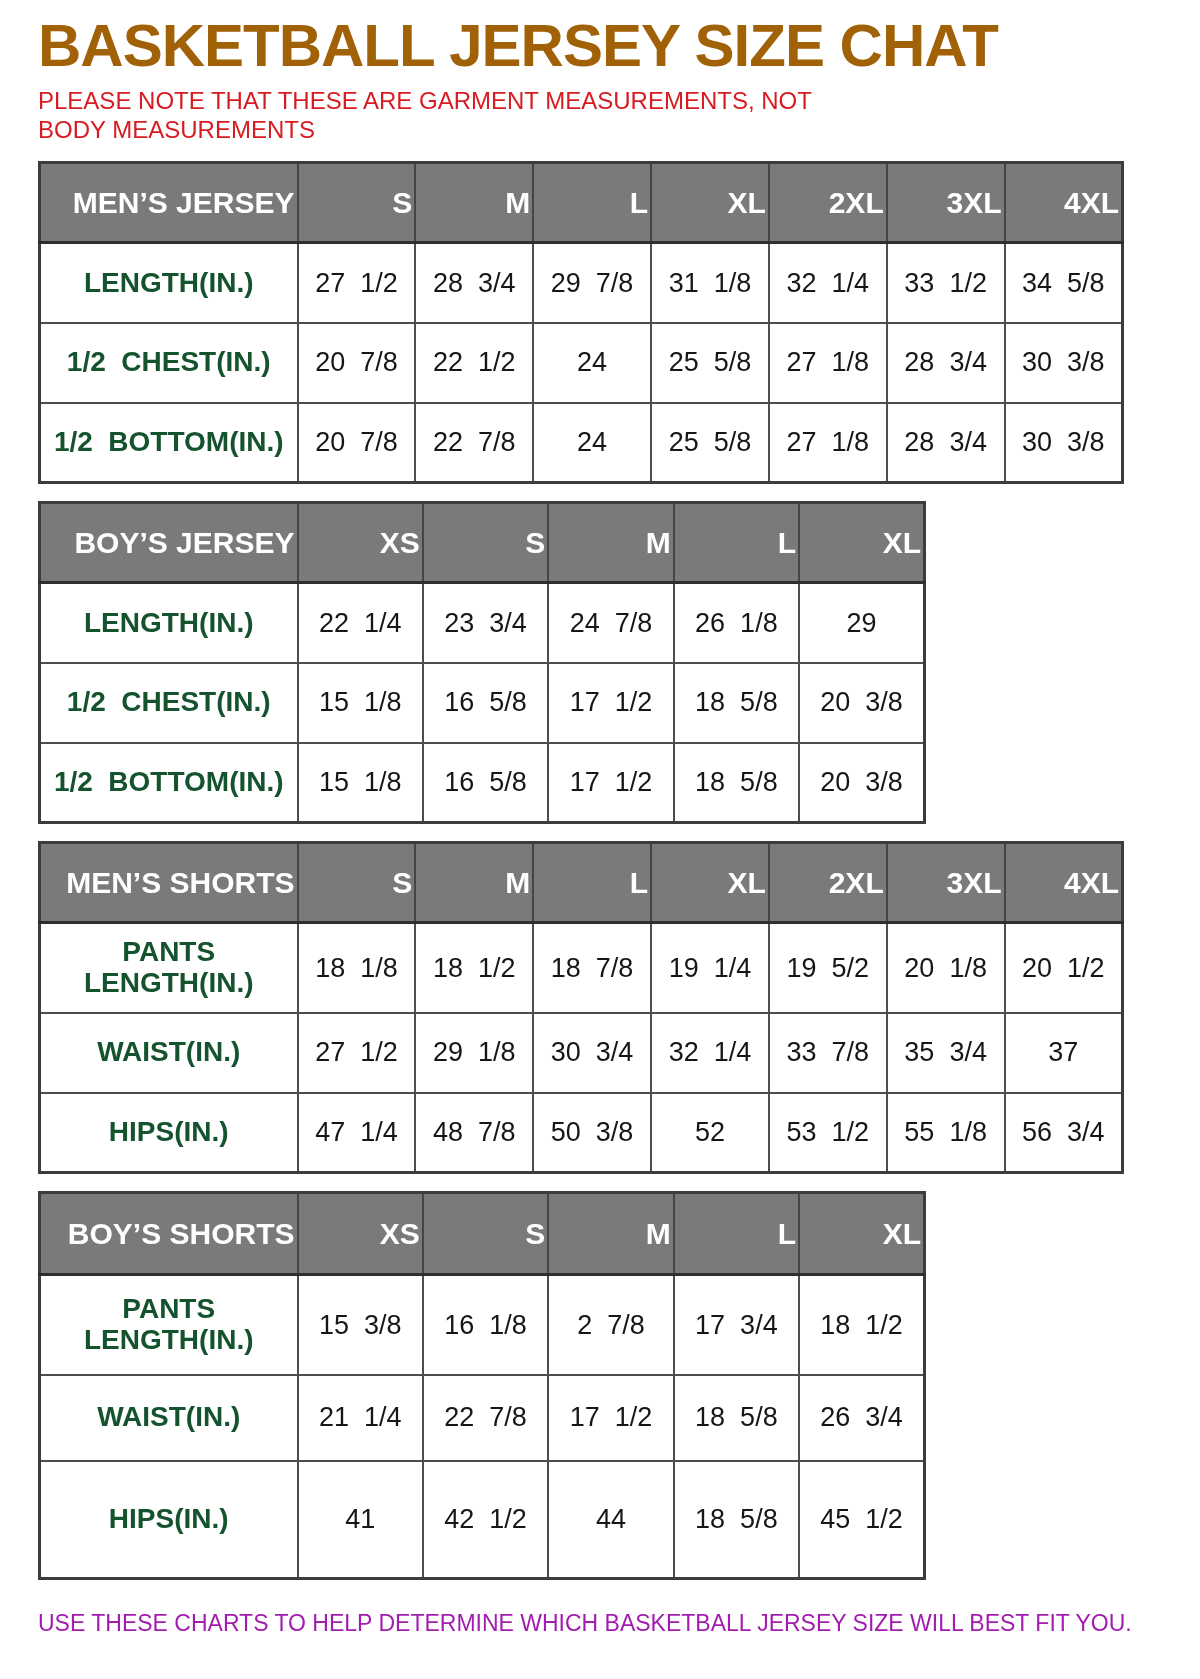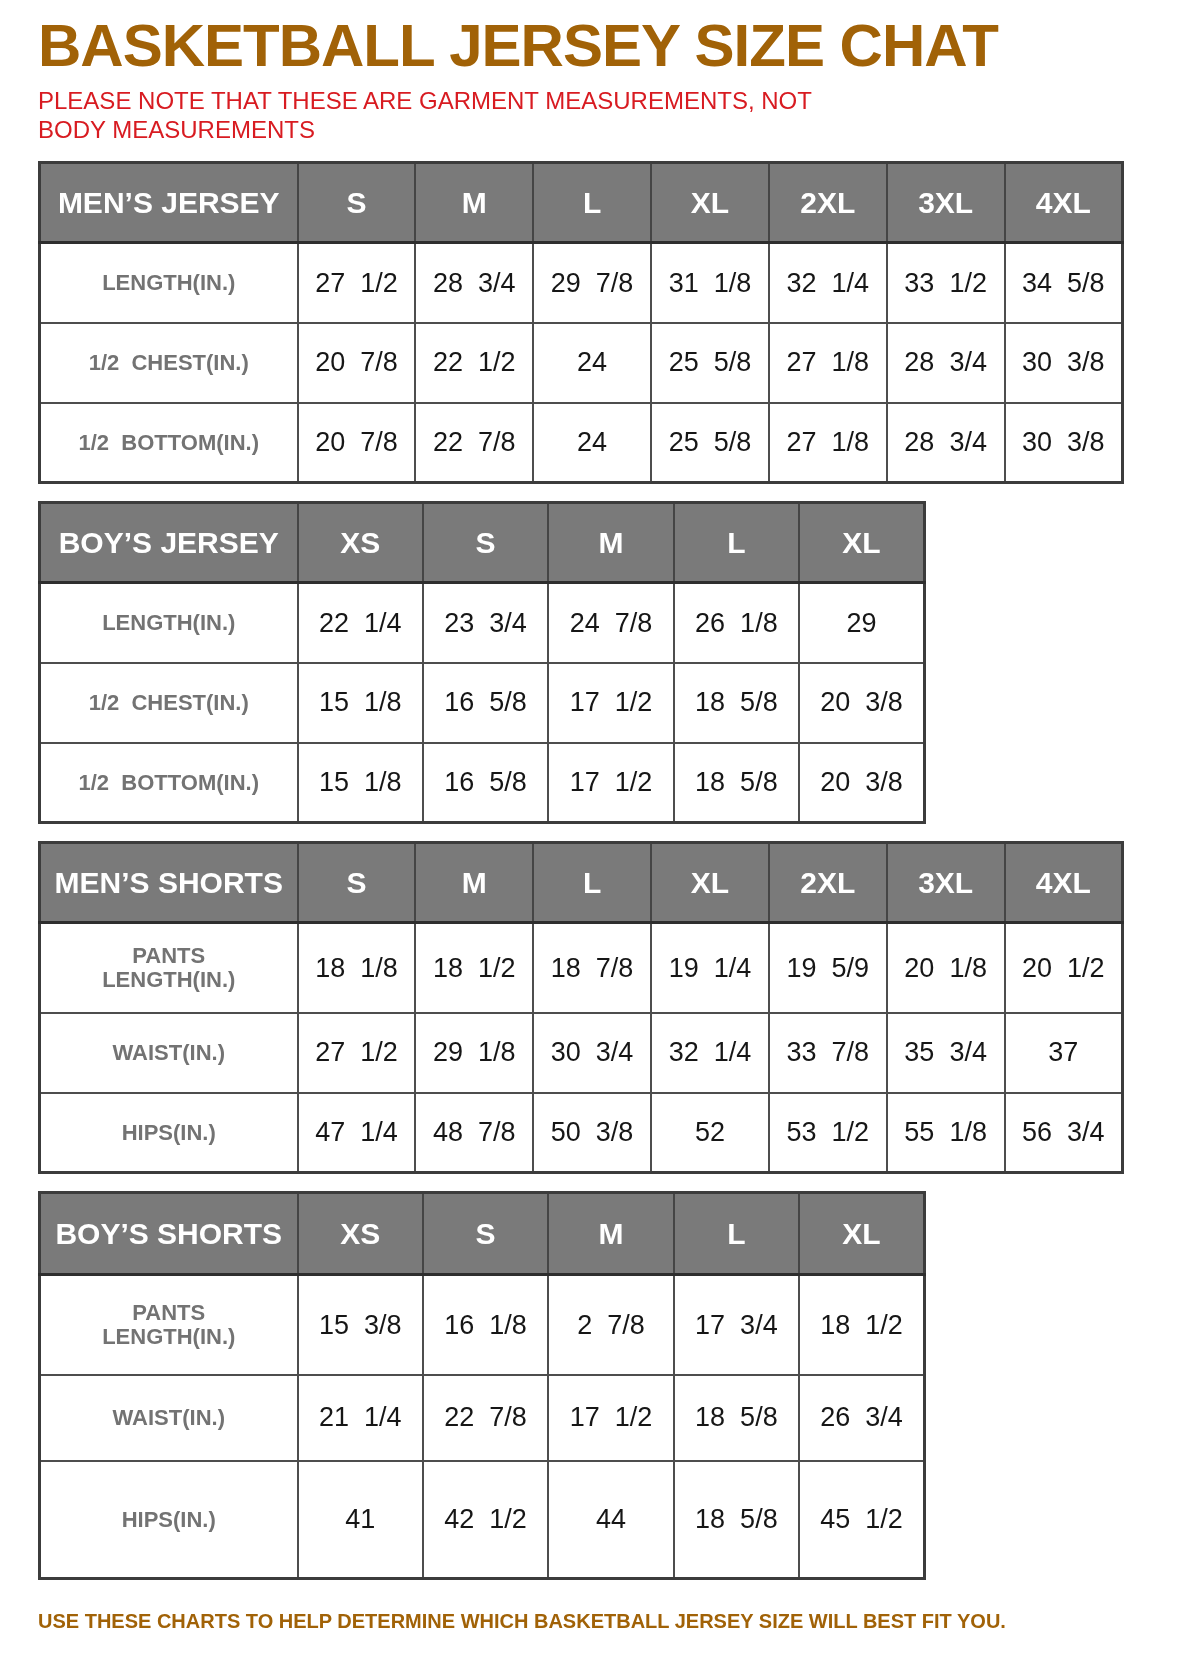--- a/index.html
+++ b/index.html
@@ -23,23 +23,23 @@
   .note-top {
     margin:8px 0 2px 0;
     max-width:840px;
     color:#d81b21;
     font-weight:normal;
     font-size:24px;
     line-height:1.2;
   }
   .note-bottom {
     margin-top:30px;
-    color:#a16207;
-    font-weight:bold;
-    font-size:20px;
+    color:#a21caf;
+    font-weight:normal;
+    font-size:23px;
     white-space:nowrap;
   }
   table.size-table {
     border-collapse:collapse;
     table-layout:fixed;
     margin-top:17px;
     border:3px solid #3c3c3c;
     background:#ffffff;
   }
   table.w7 { width:1086px; }
@@ -51,25 +51,26 @@
     padding:0 2px;
     overflow:hidden;
   }
   .size-table th.head {
     background:#7a7a7a;
     color:#ffffff;
     font-size:30px;
     font-weight:bold;
     border-color:#454545;
     border-bottom:3px solid #2e2e2e;
+    text-align:right;
   }
   .size-table th.row-label {
     background:#ffffff;
-    color:#737373;
-    font-size:22px;
+    color:#14532d;
+    font-size:28px;
     font-weight:bold;
     white-space:pre;
     line-height:1.1;
   }
   .size-table td.val {
     color:#161616;
     font-size:27px;
     font-weight:normal;
     white-space:pre;
   }
@@ -211,21 +212,21 @@
           <th class="head">3XL</th>
           <th class="head">4XL</th>
         </tr>
         <tr>
           <th class="row-label">PANTS
 LENGTH(IN.)</th>
           <td class="val">18  1/8</td>
           <td class="val">18  1/2</td>
           <td class="val">18  7/8</td>
           <td class="val">19  1/4</td>
-          <td class="val">19  5/9</td>
+          <td class="val">19  5/2</td>
           <td class="val">20  1/8</td>
           <td class="val">20  1/2</td>
         </tr>
         <tr>
           <th class="row-label">WAIST(IN.)</th>
           <td class="val">27  1/2</td>
           <td class="val">29  1/8</td>
           <td class="val">30  3/4</td>
           <td class="val">32  1/4</td>
           <td class="val">33  7/8</td>

